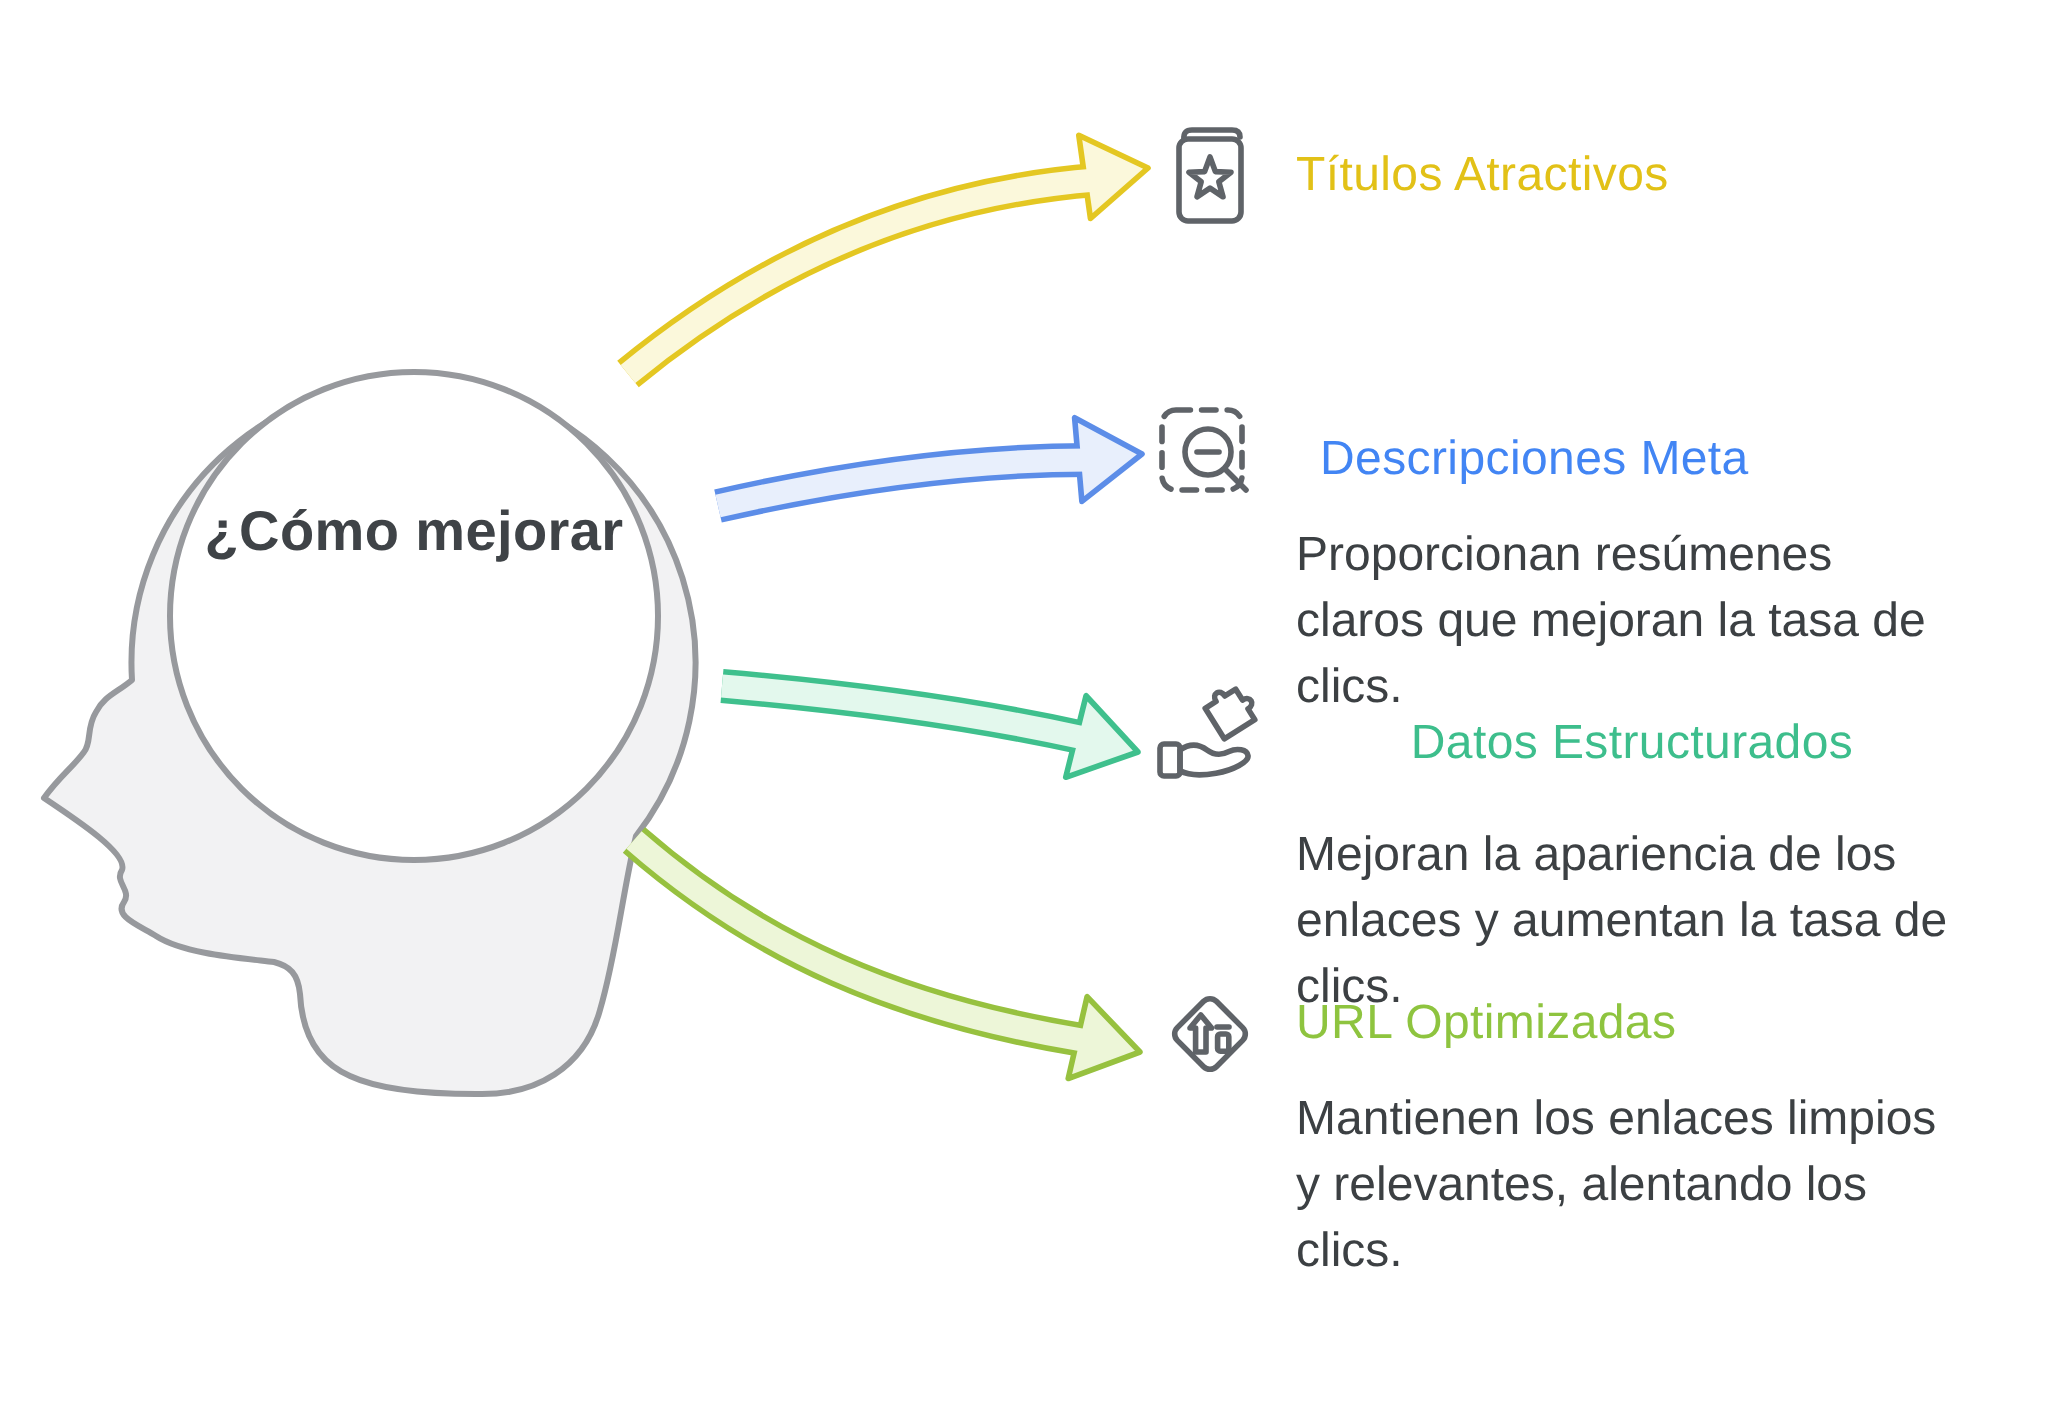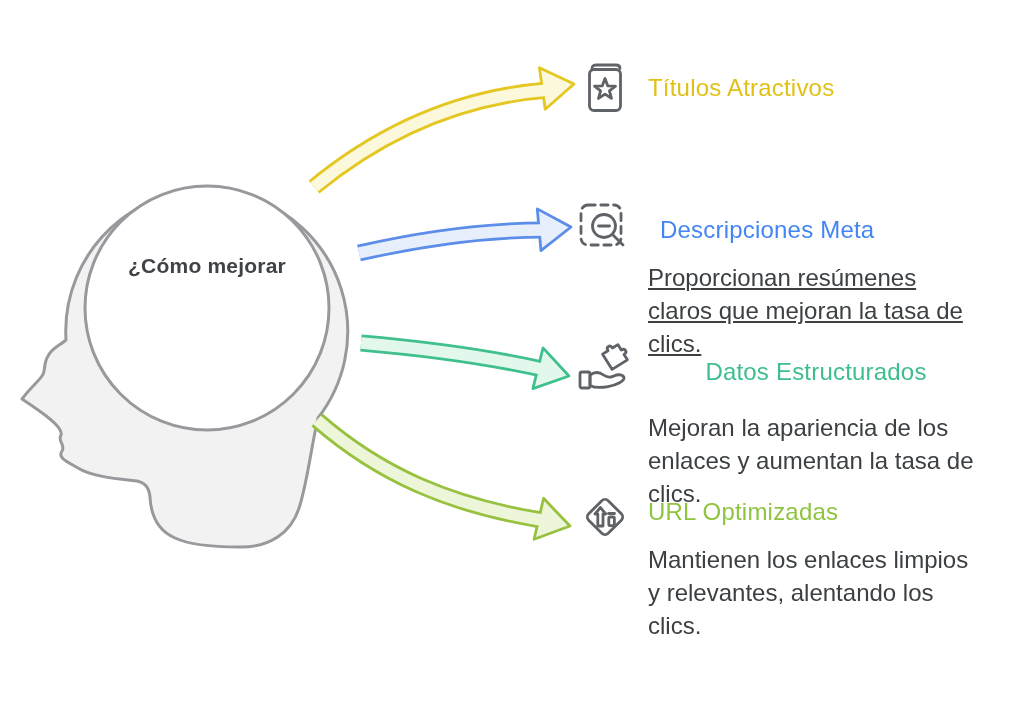--- a/index.html
+++ b/index.html
@@ -16,21 +16,21 @@
     position: absolute;
     left: 0; top: 0;
     width: 1024px; height: 704px;
   }
   .question {
     position: absolute;
     left: 85px;
     top: 250px;
     width: 244px;
     text-align: center;
-    font-size: 21px;
+    font-size: 28px;
     font-weight: bold;
     line-height: 32px;
     color: #3f4347;
     letter-spacing: 0.2px;
   }
   .question span { display: block; }
   .icon-svg { position: absolute; }
   .item { position: absolute; left: 648px; width: 336px; }
   .item-title {
     font-size: 24px;
@@ -147,21 +147,21 @@
     </g>
   </svg>
 
   <div class="item" style="top:74px;">
     <div class="item-title" style="color: rgb(226, 193, 23);">Títulos Atractivos</div>
   </div>
 
   <div class="item" style="top:216px;">
     <div class="item-title" style="color: rgb(66, 133, 244); margin-left: 12px;">Descripciones Meta</div>
   </div>
-  <div class="item-desc" style="top:261px;text-decoration:underline;">Proporcionan resúmenes claros que mejoran la tasa de clics.</div>
+  <div class="item-desc" style="top:261px;">Proporcionan resúmenes claros que mejoran la tasa de clics.</div>
 
   <div class="item" style="top:358px;text-align:center;">
     <div class="item-title" style="color: rgb(61, 190, 140);">Datos Estructurados</div>
   </div>
   <div class="item-desc" style="top:411px;">Mejoran la apariencia de los enlaces y aumentan la tasa de clics.</div>
 
   <div class="item" style="top:498px;">
     <div class="item-title" style="color: rgb(142, 196, 63);">URL Optimizadas</div>
   </div>
   <div class="item-desc" style="top:543px;">Mantienen los enlaces limpios y relevantes, alentando los clics.</div>

